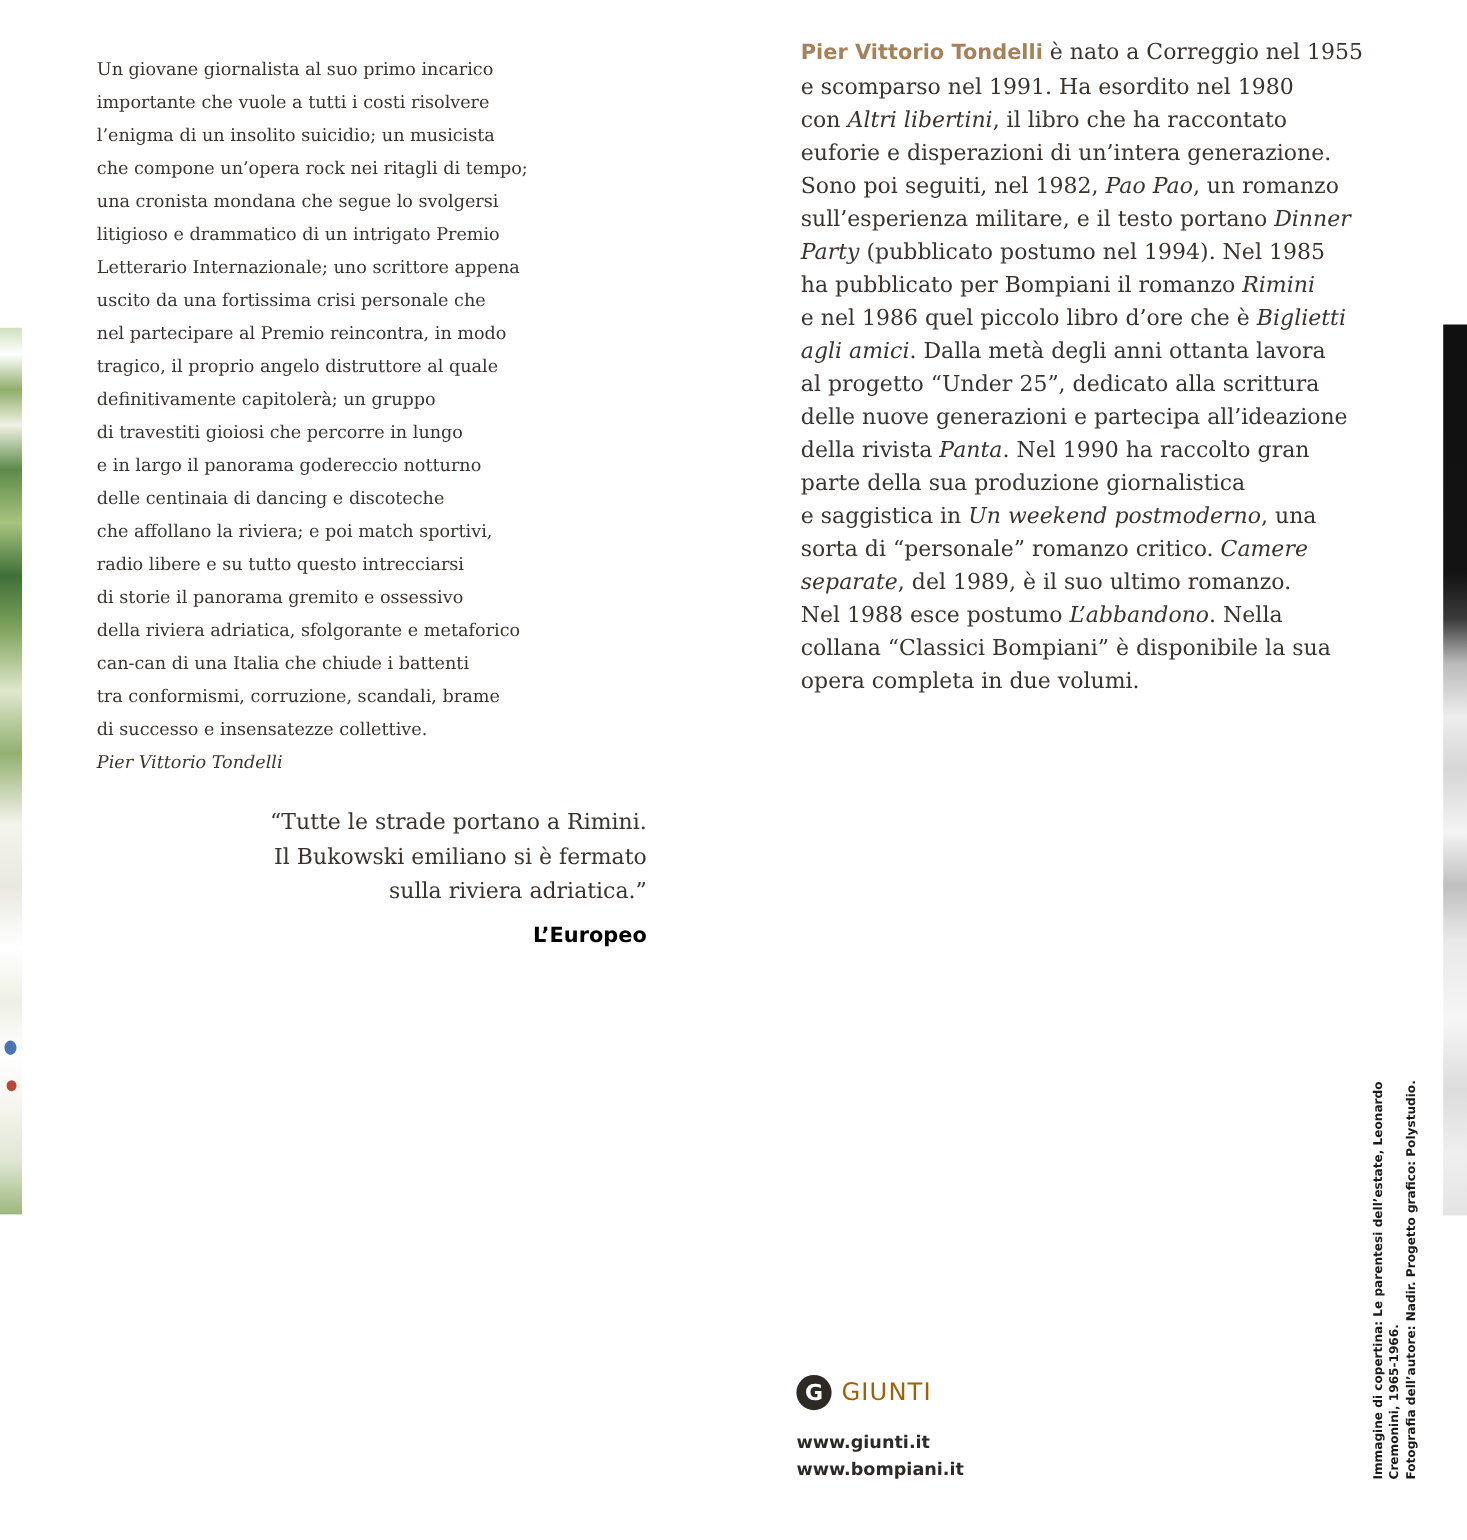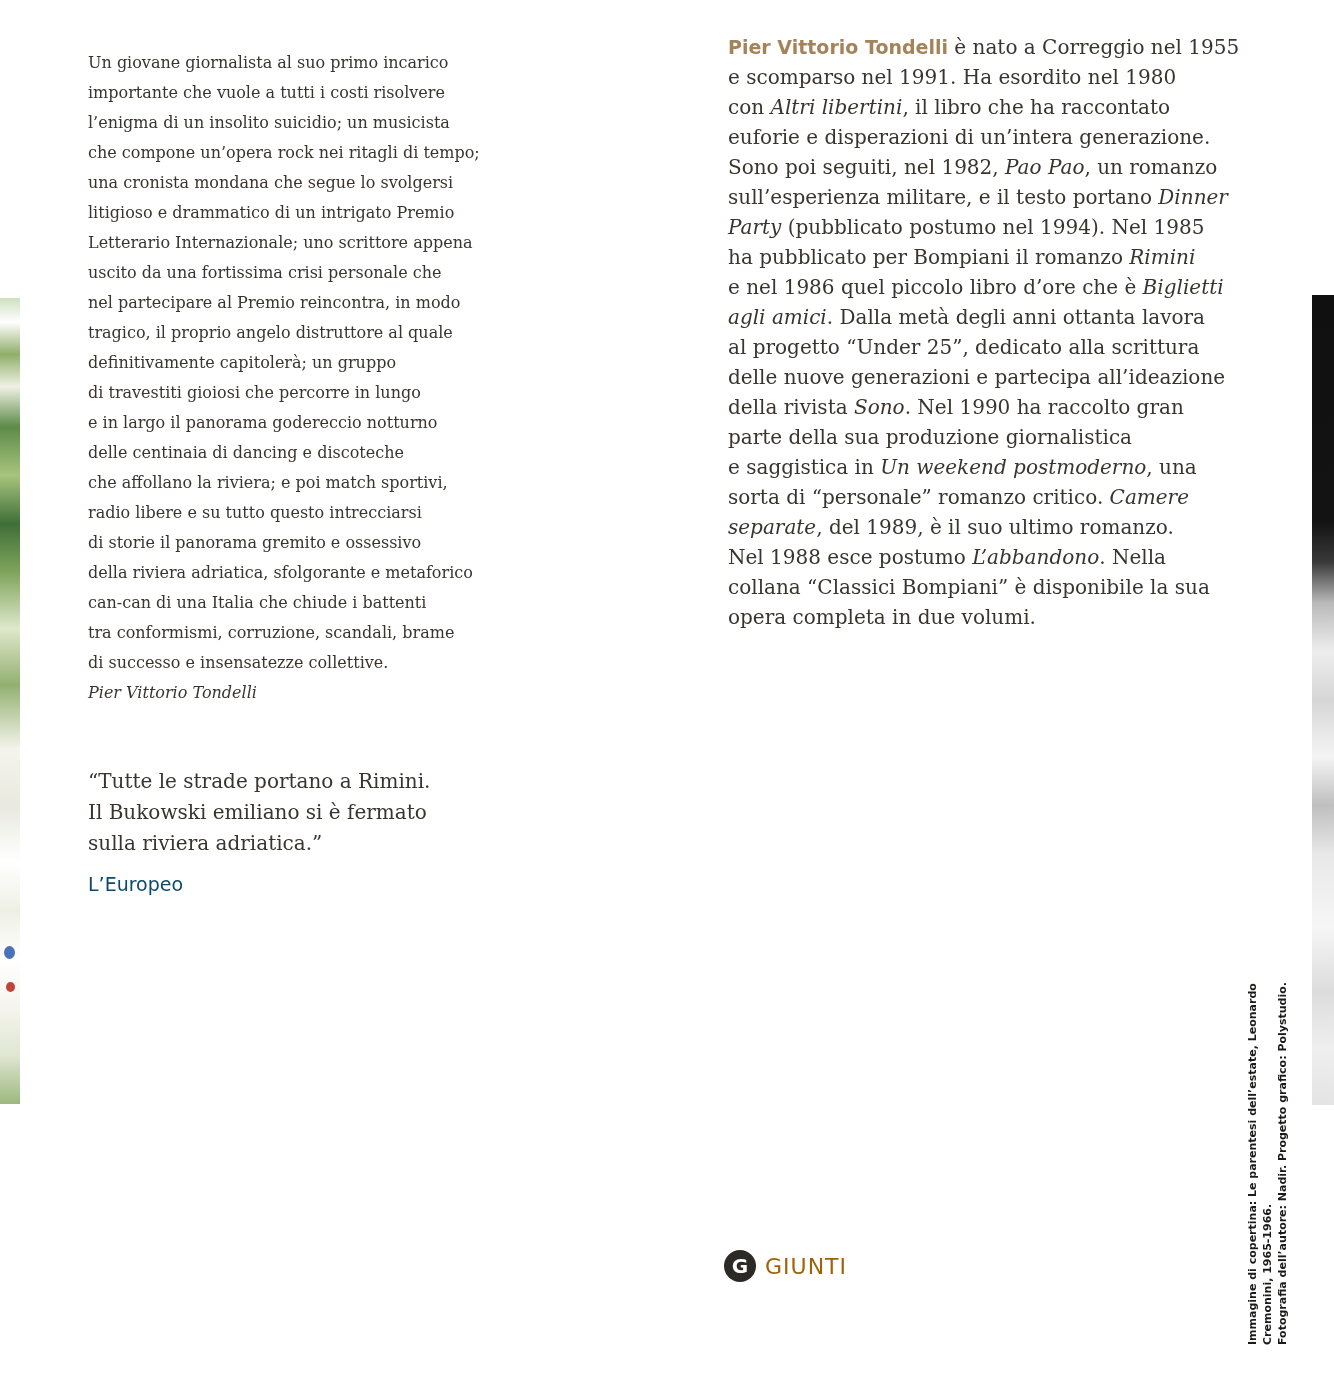--- a/index.html
+++ b/index.html
@@ -28,25 +28,25 @@
       #101010 0%, #131313 28%, #3a3a3a 33%, #b9b9b9 38%, #ededed 44%,
       #d6d6d6 50%, #f4f4f4 57%, #bfbfbf 63%, #e8e8e8 69%, #f6f6f6 78%,
       #dcdcdc 86%, #efefef 93%, #e4e4e4 100%);
   }
 
   
   .left-col{position:absolute;left:88px;top:48px;font-size:16px;line-height:30px;}
   .blurb{white-space:pre;}
   .blurb-author{font-style:italic;}
 
-  .quote-block{position:absolute;left:88px;top:766px;width:500px;text-align:left;font-size:20px;line-height:31px;}
+  .quote-block{position:absolute;left:88px;top:732px;width:500px;text-align:right;font-size:20px;line-height:31px;}
   .quote{white-space:pre;}
   .quote-source{
-    font-family:"DejaVu Sans", sans-serif;font-weight:normal;
-    color:#0c4a6e;font-size:19px;margin-top:10px;
+    font-family:"DejaVu Sans", sans-serif;font-weight:bold;
+    color:#000000;font-size:19px;margin-top:10px;
   }
 
   
   .right-col{position:absolute;left:728px;top:32px;font-size:20px;line-height:30px;white-space:pre;}
   .it{font-style:italic;}
   .rich-author{
     font-family:"DejaVu Sans", sans-serif;font-weight:bold;
     color:#a5835a;font-size:19px;
   }
 
@@ -121,32 +121,36 @@
 con </span><span class="it">Altri libertini</span><span>, il libro che ha raccontato
 euforie e disperazioni di un’intera generazione.
 Sono poi seguiti, nel 1982, </span><span class="it">Pao Pao</span><span>, un romanzo
 sull’esperienza militare, e il testo portano </span><span class="it">Dinner
 Party</span><span> (pubblicato postumo nel 1994). Nel 1985
 ha pubblicato per Bompiani il romanzo </span><span class="it">Rimini</span><span>
 e nel 1986 quel piccolo libro d’ore che è </span><span class="it">Biglietti
 agli amici</span><span>. Dalla metà degli anni ottanta lavora
 al progetto “Under 25”, dedicato alla scrittura
 delle nuove generazioni e partecipa all’ideazione
-della rivista </span><span class="it">Sono</span><span>. Nel 1990 ha raccolto gran
+della rivista </span><span class="it">Panta</span><span>. Nel 1990 ha raccolto gran
 parte della sua produzione giornalistica
 e saggistica in </span><span class="it">Un weekend postmoderno</span><span>, una
 sorta di “personale” romanzo critico. </span><span class="it">Camere
 separate</span><span>, del 1989, è il suo ultimo romanzo.
 Nel 1988 esce postumo </span><span class="it">L’abbandono</span><span>. Nella
 collana “Classici Bompiani” è disponibile la sua
 opera completa in due volumi.</span></div>
 
 <div class="publisher">
   <div class="logo-row">
     <div class="mark">G</div>
     <div class="wordmark">GIUNTI</div>
   </div>
+  <div class="urls">
+    <div>www.giunti.it</div>
+    <div>www.bompiani.it</div>
+  </div>
 </div>
 
 <div class="credits">
   <div>Immagine di copertina: Le parentesi dell’estate, Leonardo Cremonini, 1965-1966.</div>
   <div>Fotografia dell’autore: Nadir. Progetto grafico: Polystudio.</div>
 </div>
 
 </body></html>

